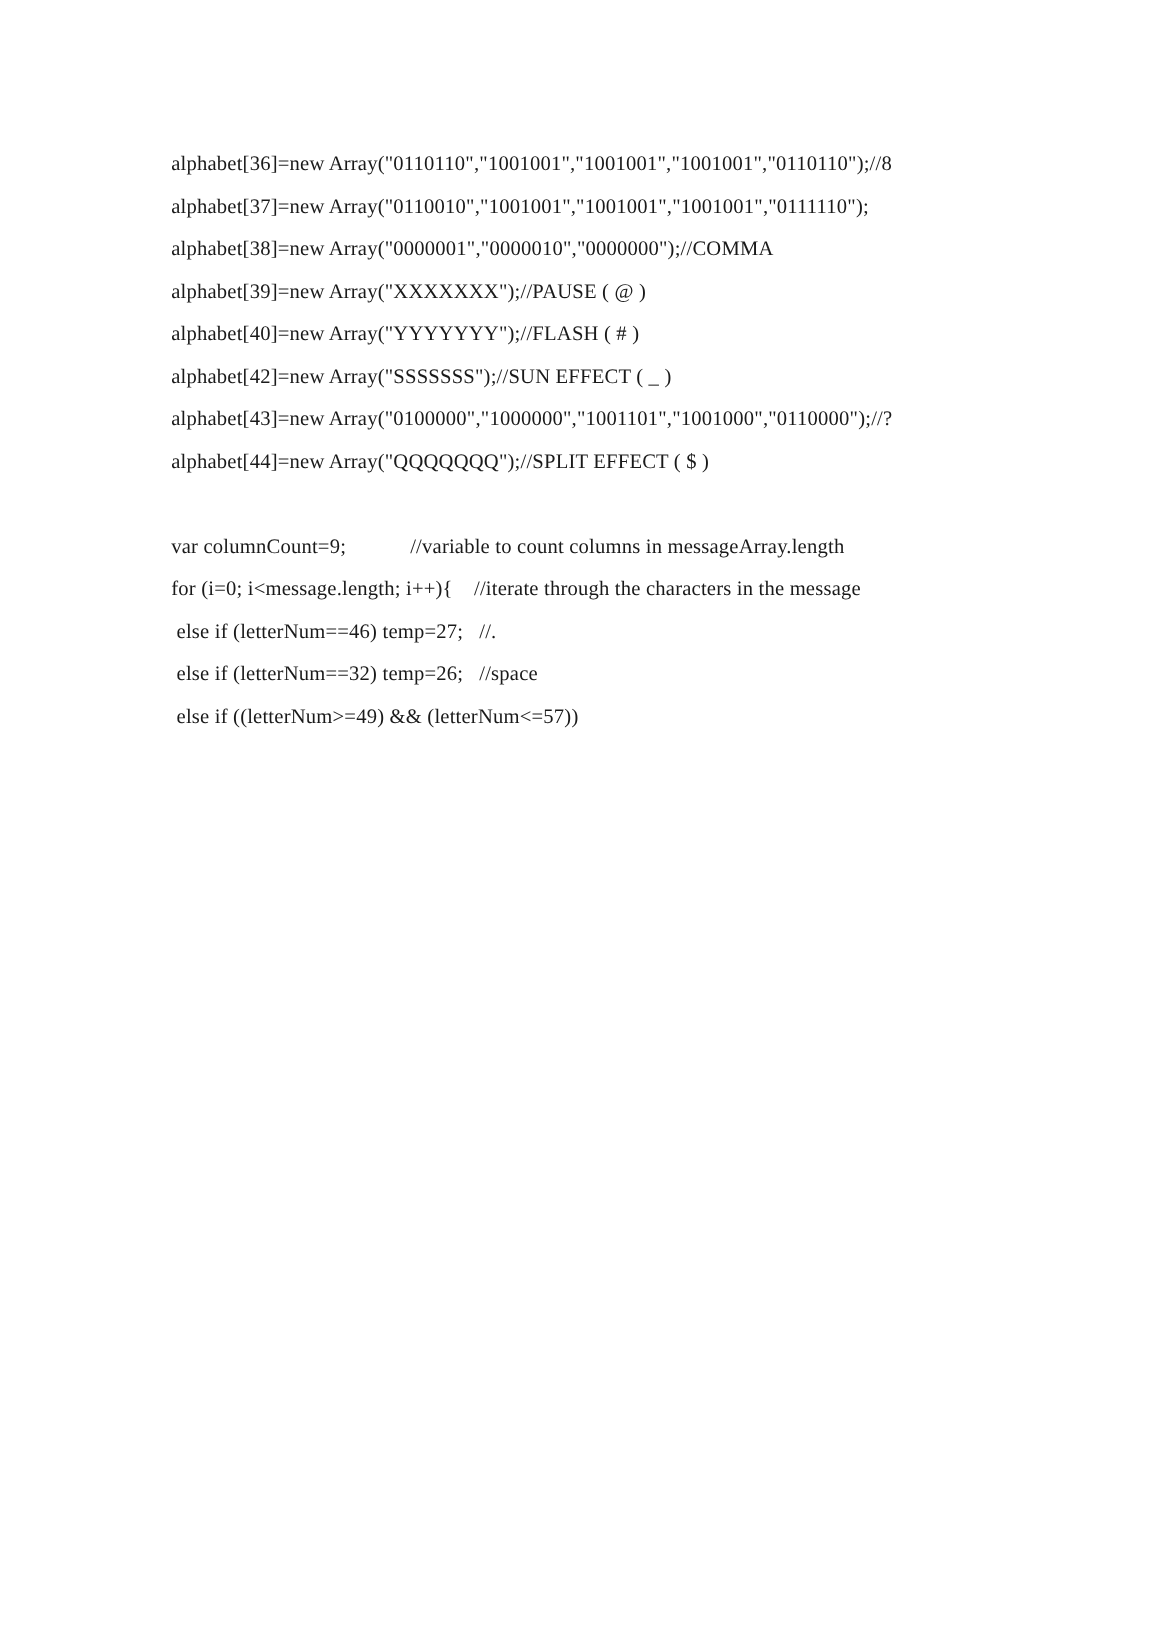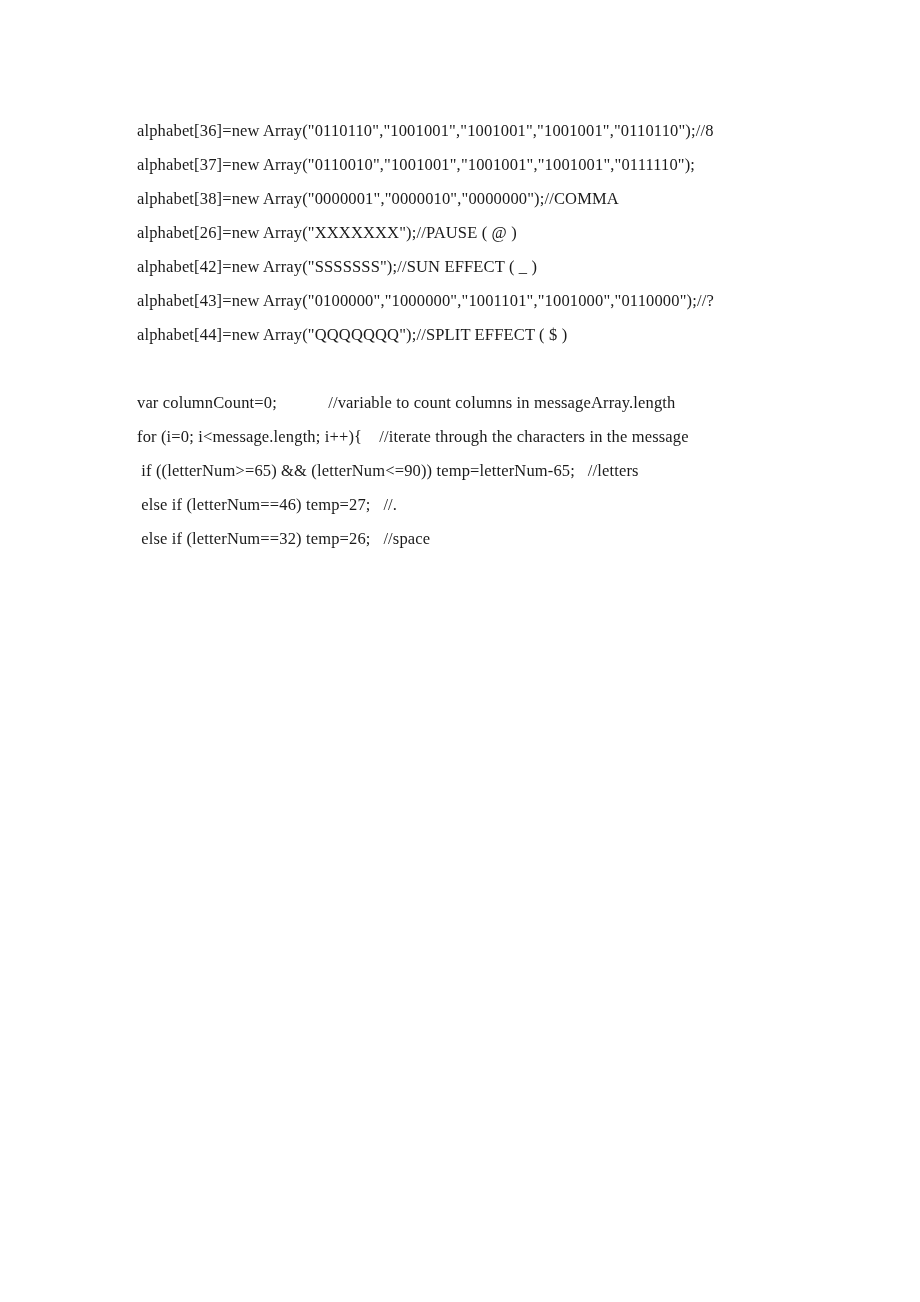--- a/index.html
+++ b/index.html
@@ -42,24 +42,25 @@
   }
 </style>
 </head>
 <body style="color: rgb(26, 26, 26); background: rgb(255, 255, 255);">
 
 <div class="page">
   <div class="code-body">
       <div class="code-line">alphabet[36]=new Array("0110110","1001001","1001001","1001001","0110110");//8</div>
       <div class="code-line">alphabet[37]=new Array("0110010","1001001","1001001","1001001","0111110");</div>
       <div class="code-line">alphabet[38]=new Array("0000001","0000010","0000000");//COMMA</div>
-      <div class="code-line">alphabet[26]=new Array("XXXXXXX");//PAUSE ( @ )</div>
+      <div class="code-line">alphabet[39]=new Array("XXXXXXX");//PAUSE ( @ )</div>
+      <div class="code-line">alphabet[40]=new Array("YYYYYYY");//FLASH ( # )</div>
       <div class="code-line">alphabet[42]=new Array("SSSSSSS");//SUN EFFECT ( _ )</div>
       <div class="code-line">alphabet[43]=new Array("0100000","1000000","1001101","1001000","0110000");//?</div>
       <div class="code-line">alphabet[44]=new Array("QQQQQQQ");//SPLIT EFFECT ( $ )</div>
       <div class="code-line blank"></div>
-      <div class="code-line">var columnCount=0;            //variable to count columns in messageArray.length</div>
+      <div class="code-line">var columnCount=9;            //variable to count columns in messageArray.length</div>
       <div class="code-line">for (i=0; i&lt;message.length; i++){    //iterate through the characters in the message</div>
-      <div class="code-line"> if ((letterNum&gt;=65) &amp;&amp; (letterNum&lt;=90)) temp=letterNum-65;   //letters</div>
       <div class="code-line"> else if (letterNum==46) temp=27;   //.</div>
       <div class="code-line"> else if (letterNum==32) temp=26;   //space</div>
+      <div class="code-line"> else if ((letterNum&gt;=49) &amp;&amp; (letterNum&lt;=57))</div>
     </div>
 </div>
 
 </body></html>

